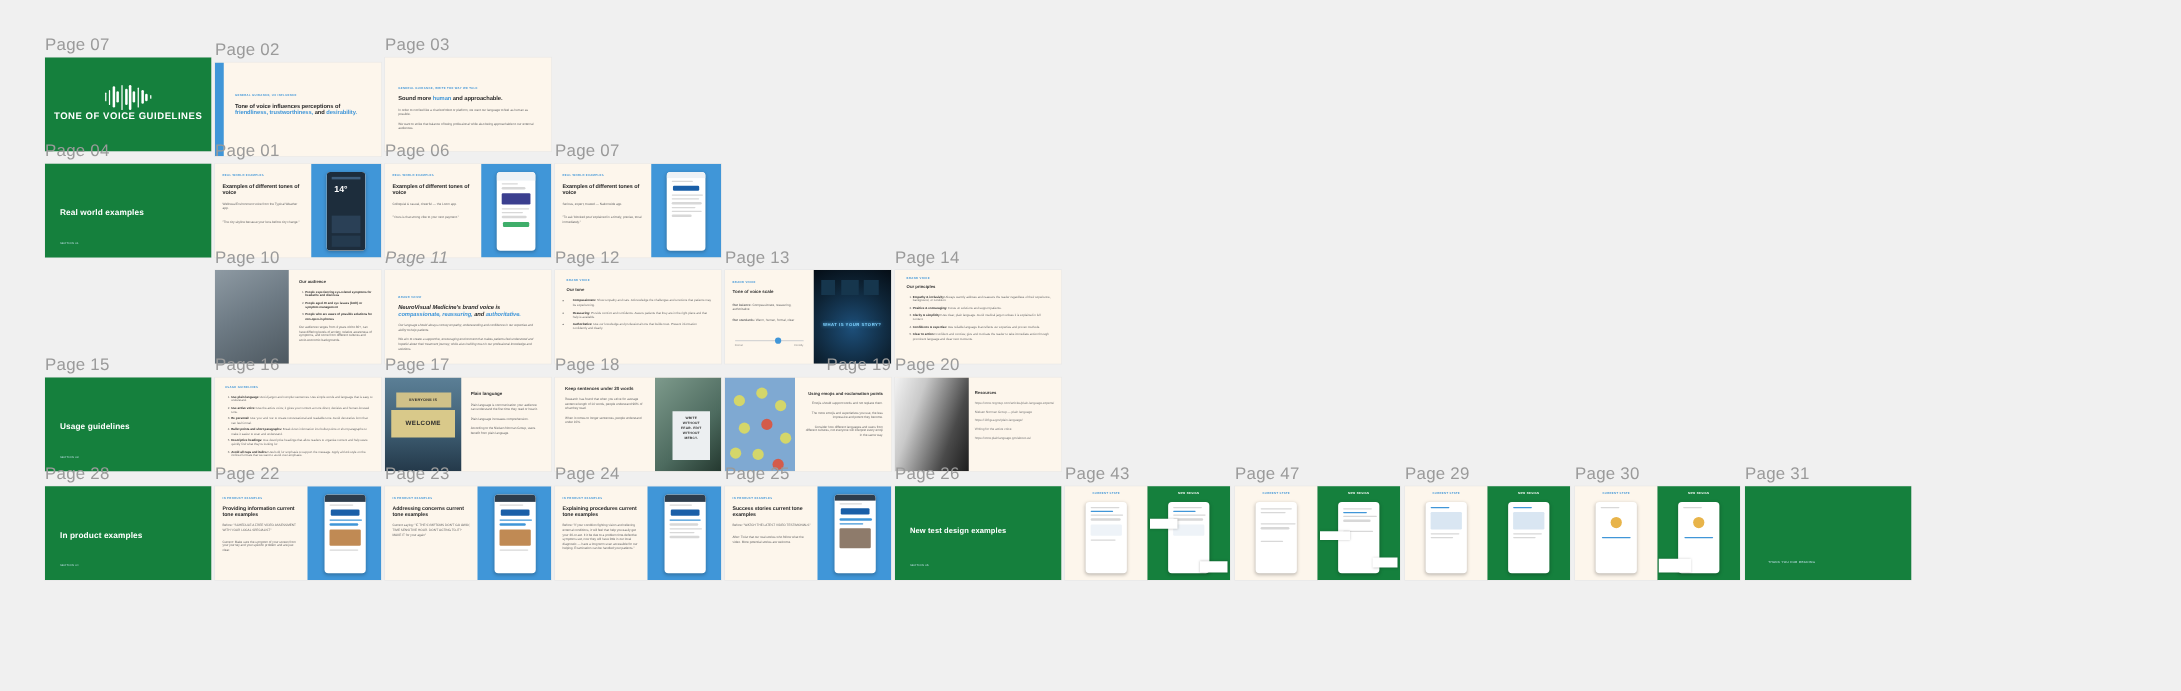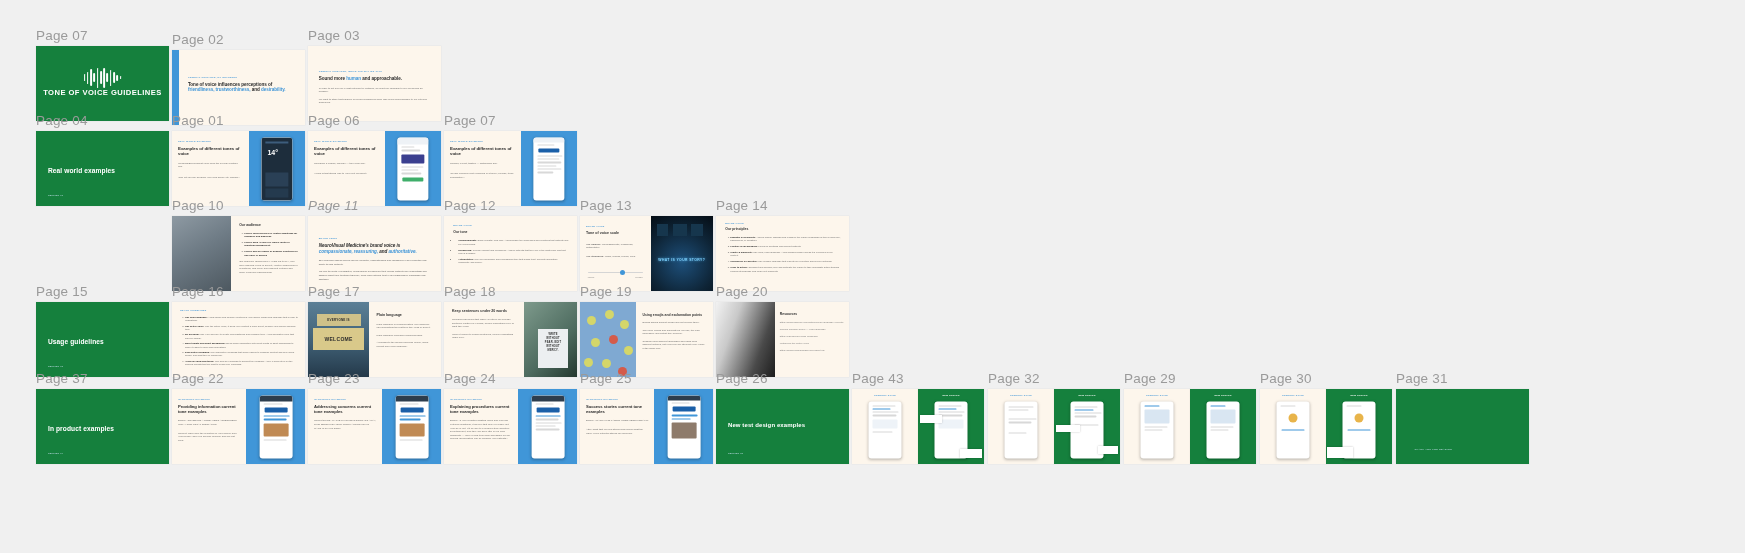--- a/index.html
+++ b/index.html
@@ -411,21 +411,21 @@
         <div class="body-txt" style="margin-top:4px;">When it comes to longer sentences, people understand under 10%.</div>
       </div>
       <div style="position:absolute;right:0;top:0;bottom:0;width:40%;">
         <div class="photo ph-leaf">
           <div class="card">WRITE WITHOUT FEAR. EDIT WITHOUT MERCY.</div>
         </div>
       </div>
     </div>
   </div>
 
-  <div class="page-cell" style="left:580px;top:284px;">
+  <div class="page-cell" style="left:580px;top:284px;text-align:right;">
     <div class="page-label">Page 19</div>
     <div class="thumb" style="width:133px;height:75px;">
       <div style="position:absolute;left:0;top:0;bottom:0;width:42%;">
         <div class="photo ph-emoji">
           <div class="e" style="left:12%;top:18%;"></div>
             <div class="e" style="left:44%;top:10%;"></div>
           <div class="e" style="left:72%;top:24%;"></div>
             <div class="e" style="left:20%;top:48%;"></div>
           <div class="e" style="left:52%;top:44%;background:#d45b4a;"></div>
             <div class="e" style="left:78%;top:58%;"></div>
@@ -454,21 +454,21 @@
         <div class="body-txt" style="margin-top:5px;color:#7c7c7c;">https://www.nngroup.com/articles/plain-language-experts/</div>
         <div class="body-txt" style="margin-top:3.5px;color:#7c7c7c;">Nielsen Norman Group — plain language</div>
         <div class="body-txt" style="margin-top:3.5px;color:#7c7c7c;">https://18f.gsa.gov/plain-language/</div>
         <div class="body-txt" style="margin-top:3.5px;color:#7c7c7c;">Writing for the active voice</div>
         <div class="body-txt" style="margin-top:3.5px;color:#7c7c7c;">https://www.plainlanguage.gov/about-us/</div>
       </div>
     </div>
   </div>
 
   <div class="page-cell" style="left:36px;top:371px;">
-    <div class="page-label">Page 37</div>
+    <div class="page-label">Page 28</div>
     <div class="thumb blue" style="width:133px;height:75px;">
       <div class="section-title">In product examples</div>
       <div class="section-foot">SECTION 04</div>
     </div>
   </div>
 
   <div class="page-cell" style="left:172px;top:371px;">
     <div class="page-label">Page 22</div>
     <div class="thumb" style="width:133px;height:75px;">
       <div class="half-l" style="width:56%;padding:9px 6px;box-sizing:border-box;">
@@ -589,21 +589,21 @@
             <div class="pl" style="width:72%"></div>
           <div class="block" style="height:9px;background:#eef3f8;"></div>
         </div>
         <div style="position:absolute;left:2px;top:34%;width:22px;height:8px;background:#fff;box-shadow:0 0 2px rgba(0,0,0,.25);"></div>
         <div style="position:absolute;right:2px;bottom:6px;width:22px;height:9px;background:#fff;box-shadow:0 0 2px rgba(0,0,0,.25);"></div>
       </div>
     </div>
   </div>
 
   <div class="page-cell" style="left:988px;top:371px;">
-    <div class="page-label">Page 32</div>
+    <div class="page-label">Page 47</div>
     <div style="display:flex;">
       <div class="thumb" style="width:66px;height:75px;">
         <div class="eyebrow" style="position:absolute;left:0;right:0;top:5px;text-align:center;">CURRENT STATE</div>
         <div class="phone" style="width:50%;height:76%;top:54%;">
           <div class="pl" style="width:75%;margin-top:5px;"></div>
           <div class="pl" style="width:60%"></div>
           <div class="pl" style="width:85%;margin-top:8px;"></div>
           <div class="pl" style="width:70%"></div>
           <div class="pl" style="width:55%;margin-top:9px;"></div>
         </div>

